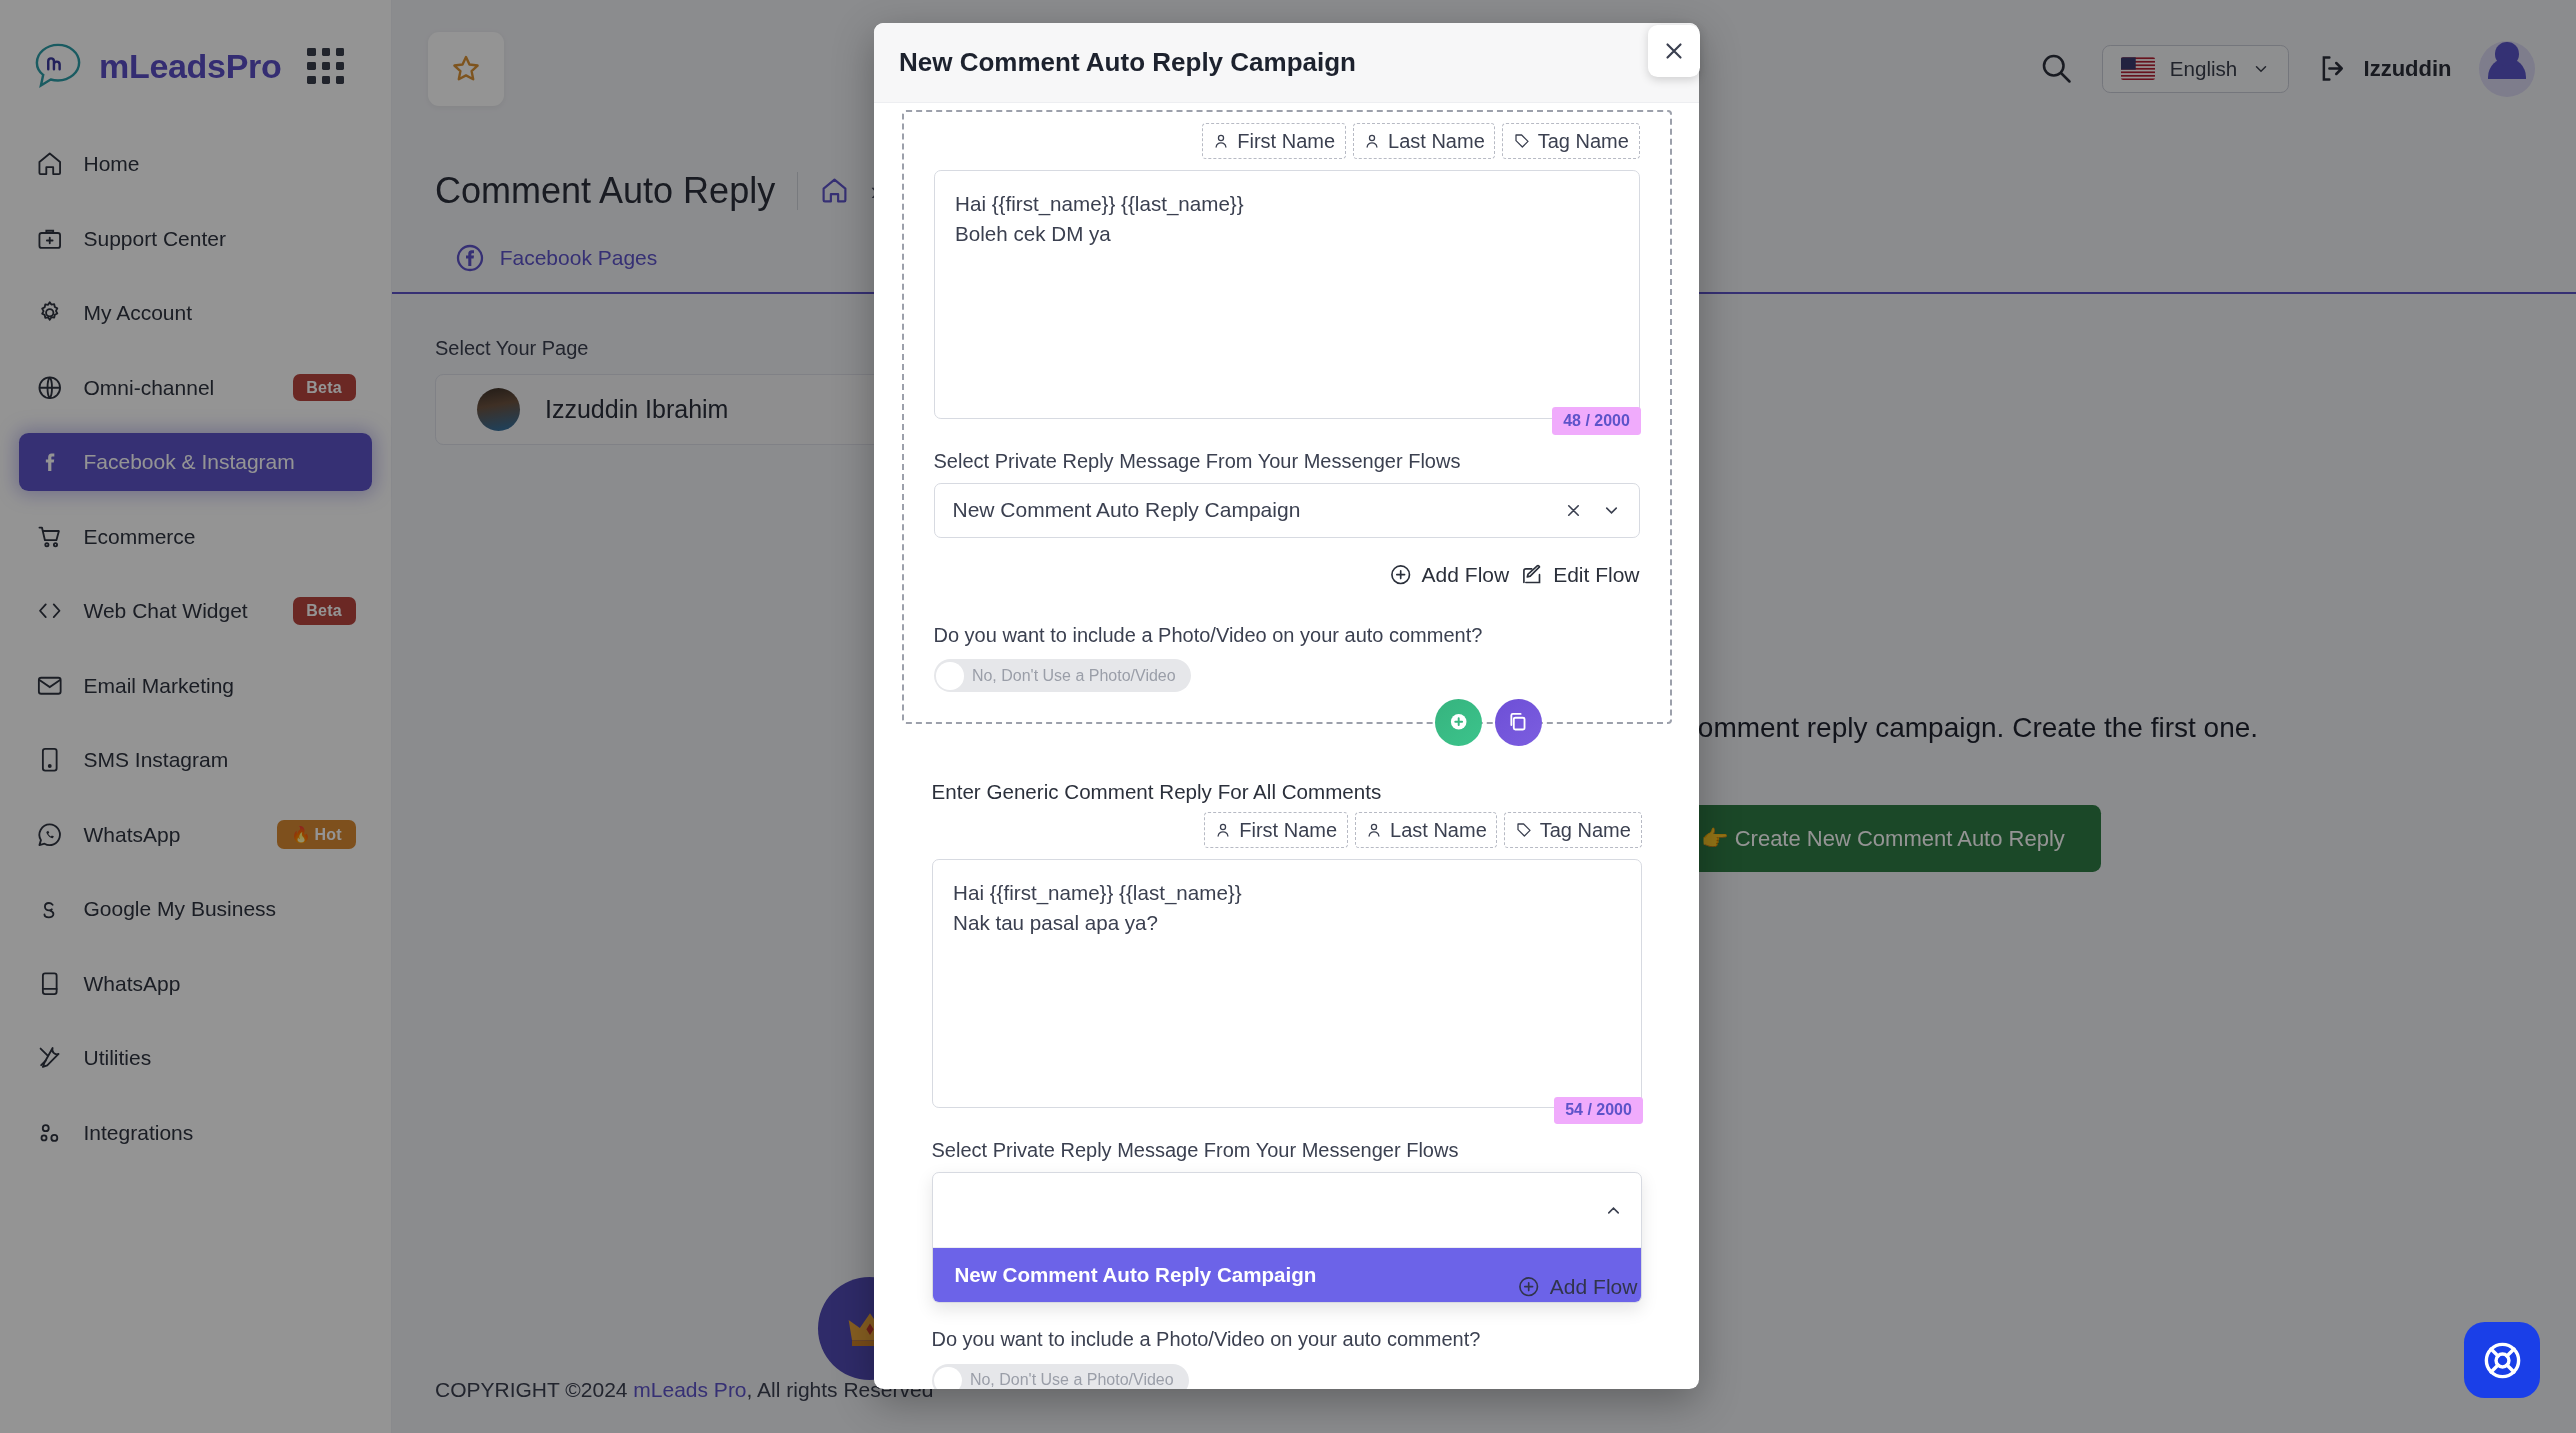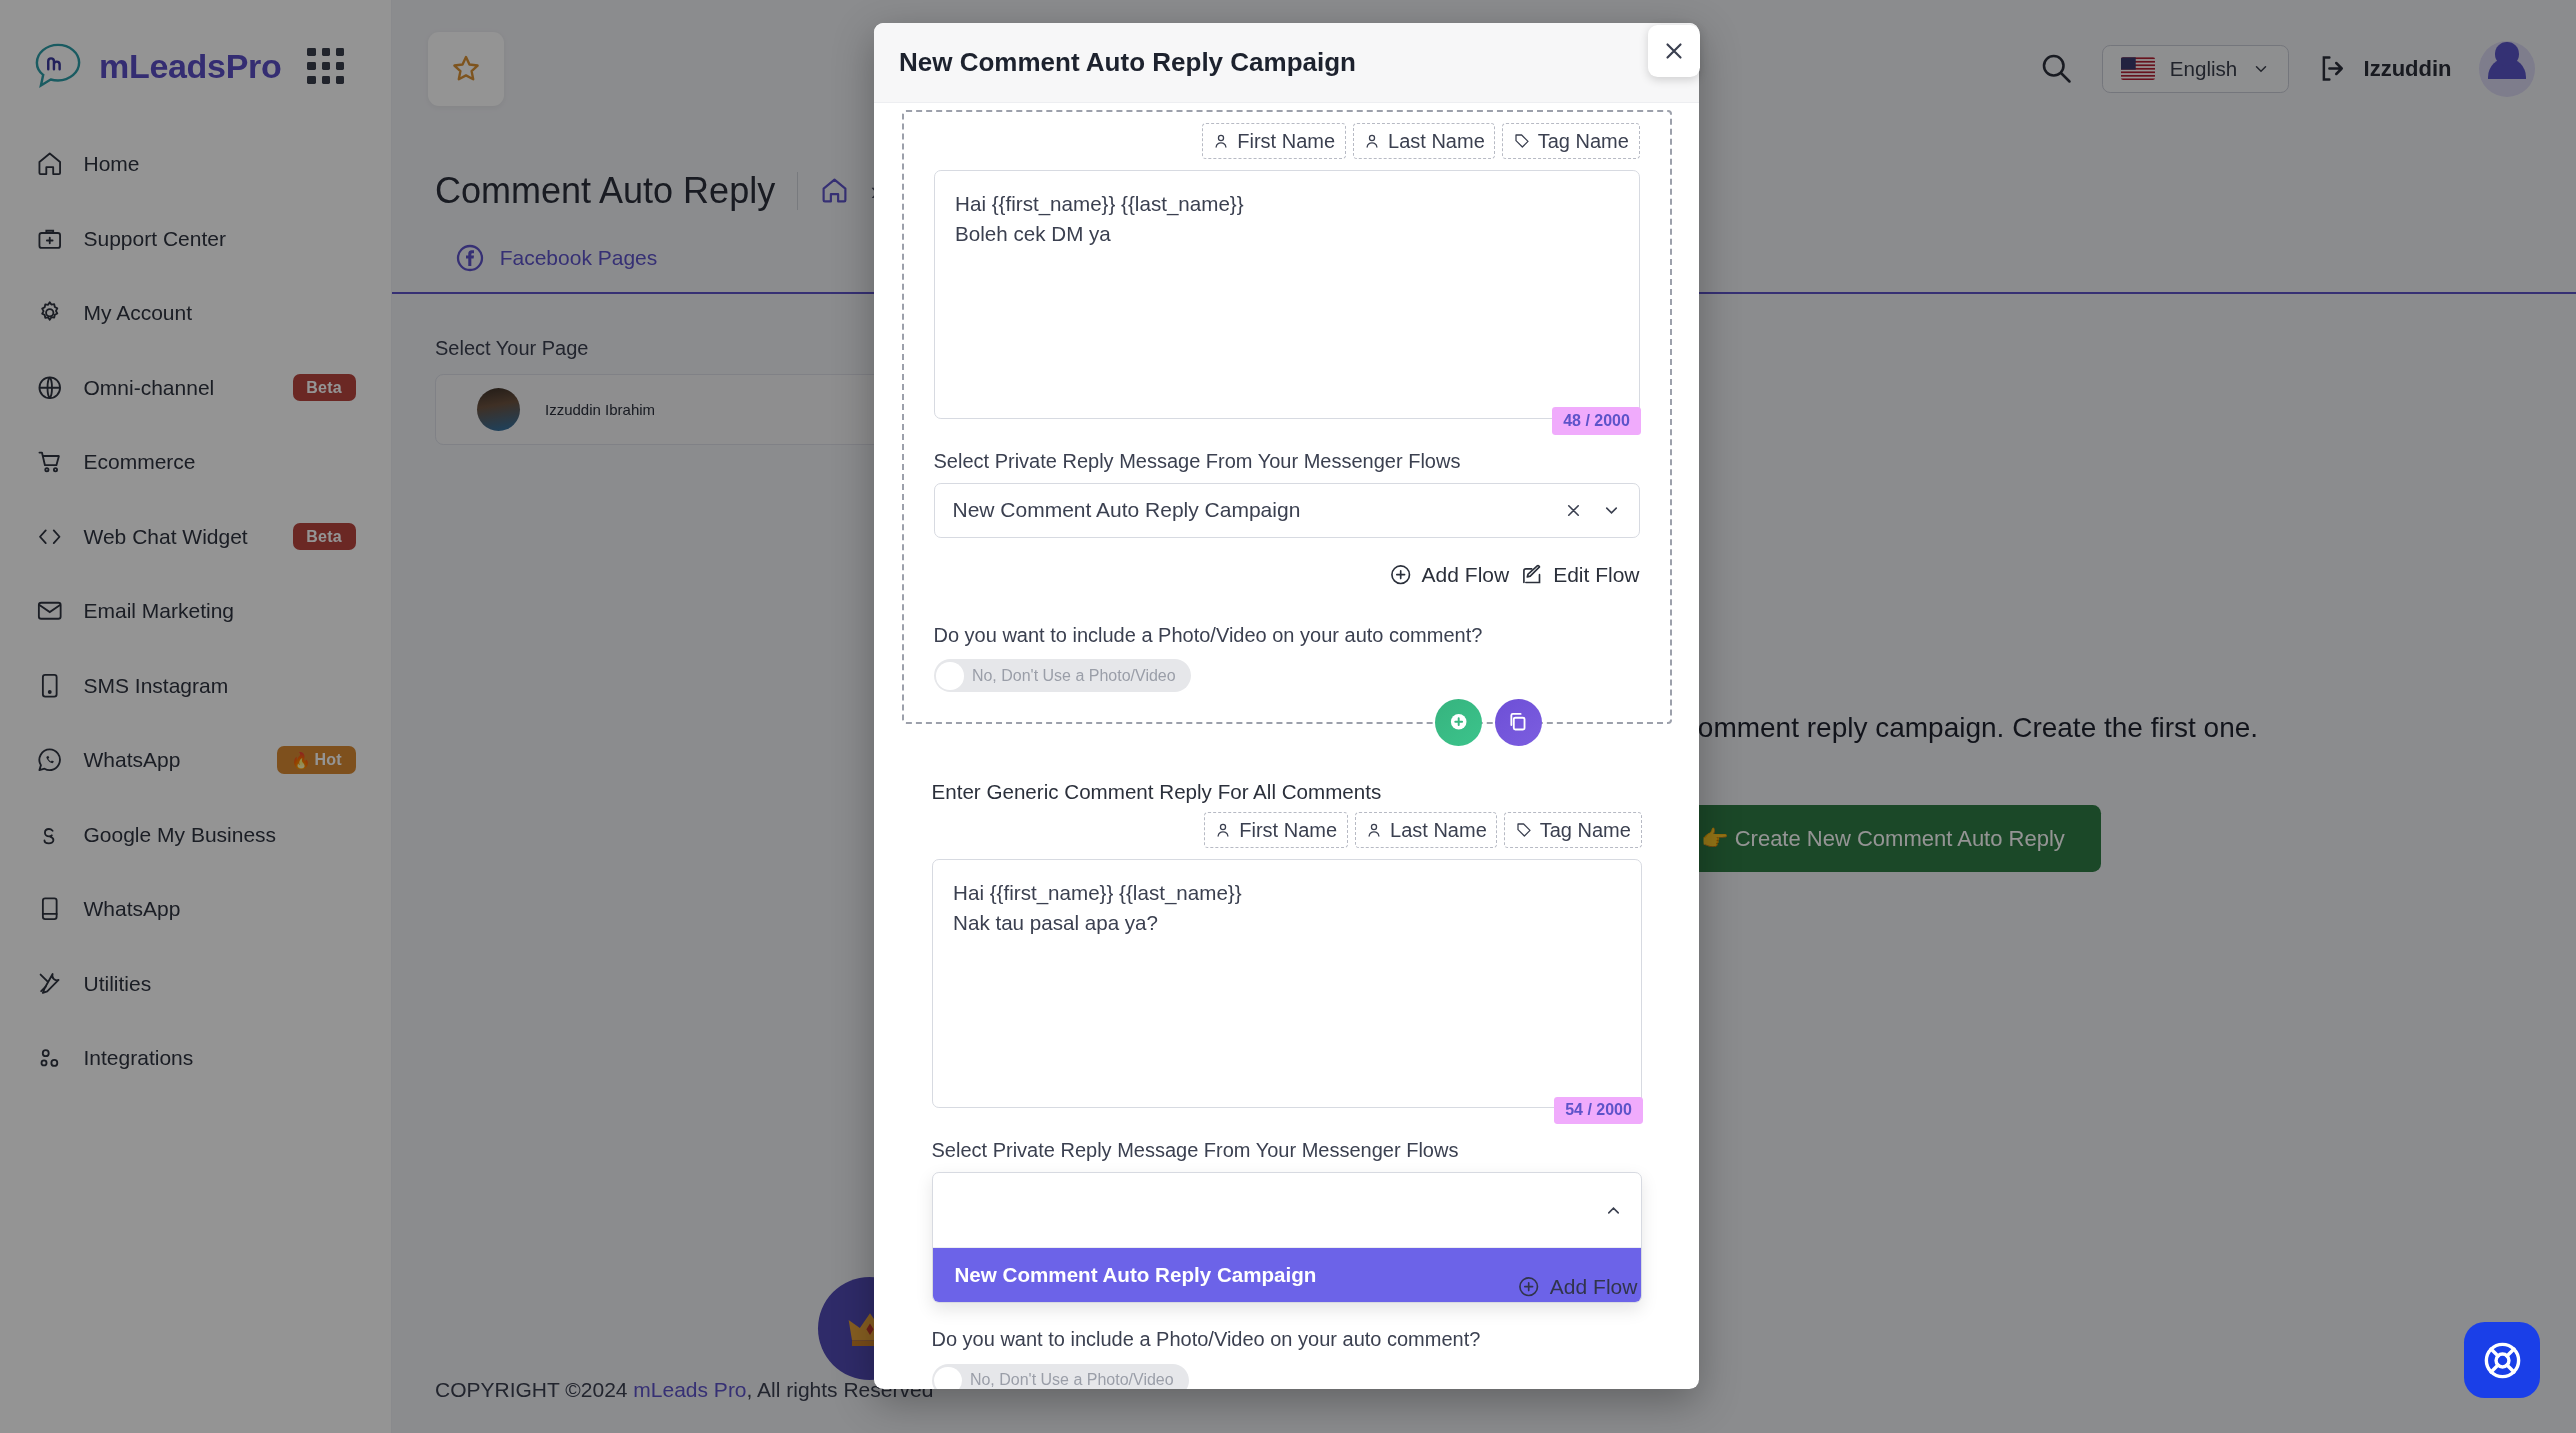--- a/index.html
+++ b/index.html
@@ -99,21 +99,21 @@
   .select-page-label { font-size: 20px; color: #3b4050; margin-bottom: 13.7px; }
   .page-row {
     width: 962px; height: 71px; border: 0.7px solid #dcdfe7; border-radius: 8.2px;
     background: rgba(255,255,255,.25);
     display: flex; align-items: center; gap: 25px; padding-left: 41px;
   }
   .page-ava {
     width: 43px; height: 43px; border-radius: 50%;
     background: linear-gradient(170deg,#3b3028 0%,#6d5340 40%,#2f73a8 100%);
   }
-  .page-name { font-size: 15px; color: #2b303b; }
+  .page-name { font-size: 25px; color: #2b303b; }
 
   .empty-state { position: absolute; left: 1003px; top: 570px; width: 976px; text-align: center; }
   .empty-text { font-size: 28px; line-height: 1.5; color: #1f2430; }
   .empty-btn {
     display: inline-flex; align-items: center; gap: 11px; margin-top: 56px;
     background: #2f7d45; color: #ffffff; font-size: 22px;
     padding: 20.6px 36px; border-radius: 8.2px; border: none;
   }
 
   .illus { position: absolute; left: 495px; top: 660px; width: 522px; height: 522px; }
@@ -276,20 +276,28 @@
           </div>
           <div class="nav-item">
             <span class="nav-ico">
               <svg viewBox="0 0 24 24" fill="none" stroke="#2f3440" stroke-width="1.6" color="#2f3440">
                 <circle cx="12" cy="12" r="9"></circle>
                 <path d="M3 12h18M12 3c2.6 2.8 2.6 15.2 0 18M12 3c-2.6 2.8-2.6 15.2 0 18"></path>
               </svg>
             </span>
             <span class="nav-label">Omni-channel</span>
             <span class="badge beta">Beta</span>
+          </div>
+          <div class="nav-item active">
+            <span class="nav-ico">
+              <svg viewBox="0 0 24 24" fill="none" stroke="#ffffff" stroke-width="1.6" color="#ffffff">
+                <path d="M14.5 7.5H16V4.8h-2.4c-1.9 0-3 1.3-3 3.2v2H8.6v2.7h2v7.3h2.8v-7.3h2.1l.4-2.7h-2.5V8.3c0-.6.3-.8.8-.8z" fill="currentColor" stroke="none"></path>
+              </svg>
+            </span>
+            <span class="nav-label">Facebook &amp; Instagram</span>
           </div>
           <div class="nav-item">
             <span class="nav-ico">
               <svg viewBox="0 0 24 24" fill="none" stroke="#2f3440" stroke-width="1.6" color="#2f3440">
                 <path d="M3 4h2.2l2.6 11h10l2.2-8H6.4" stroke-linecap="round" stroke-linejoin="round"></path>
                 <circle cx="9.5" cy="19" r="1.4"></circle>
                 <circle cx="17" cy="19" r="1.4"></circle>
               </svg>
             </span>
             <span class="nav-label">Ecommerce</span>

